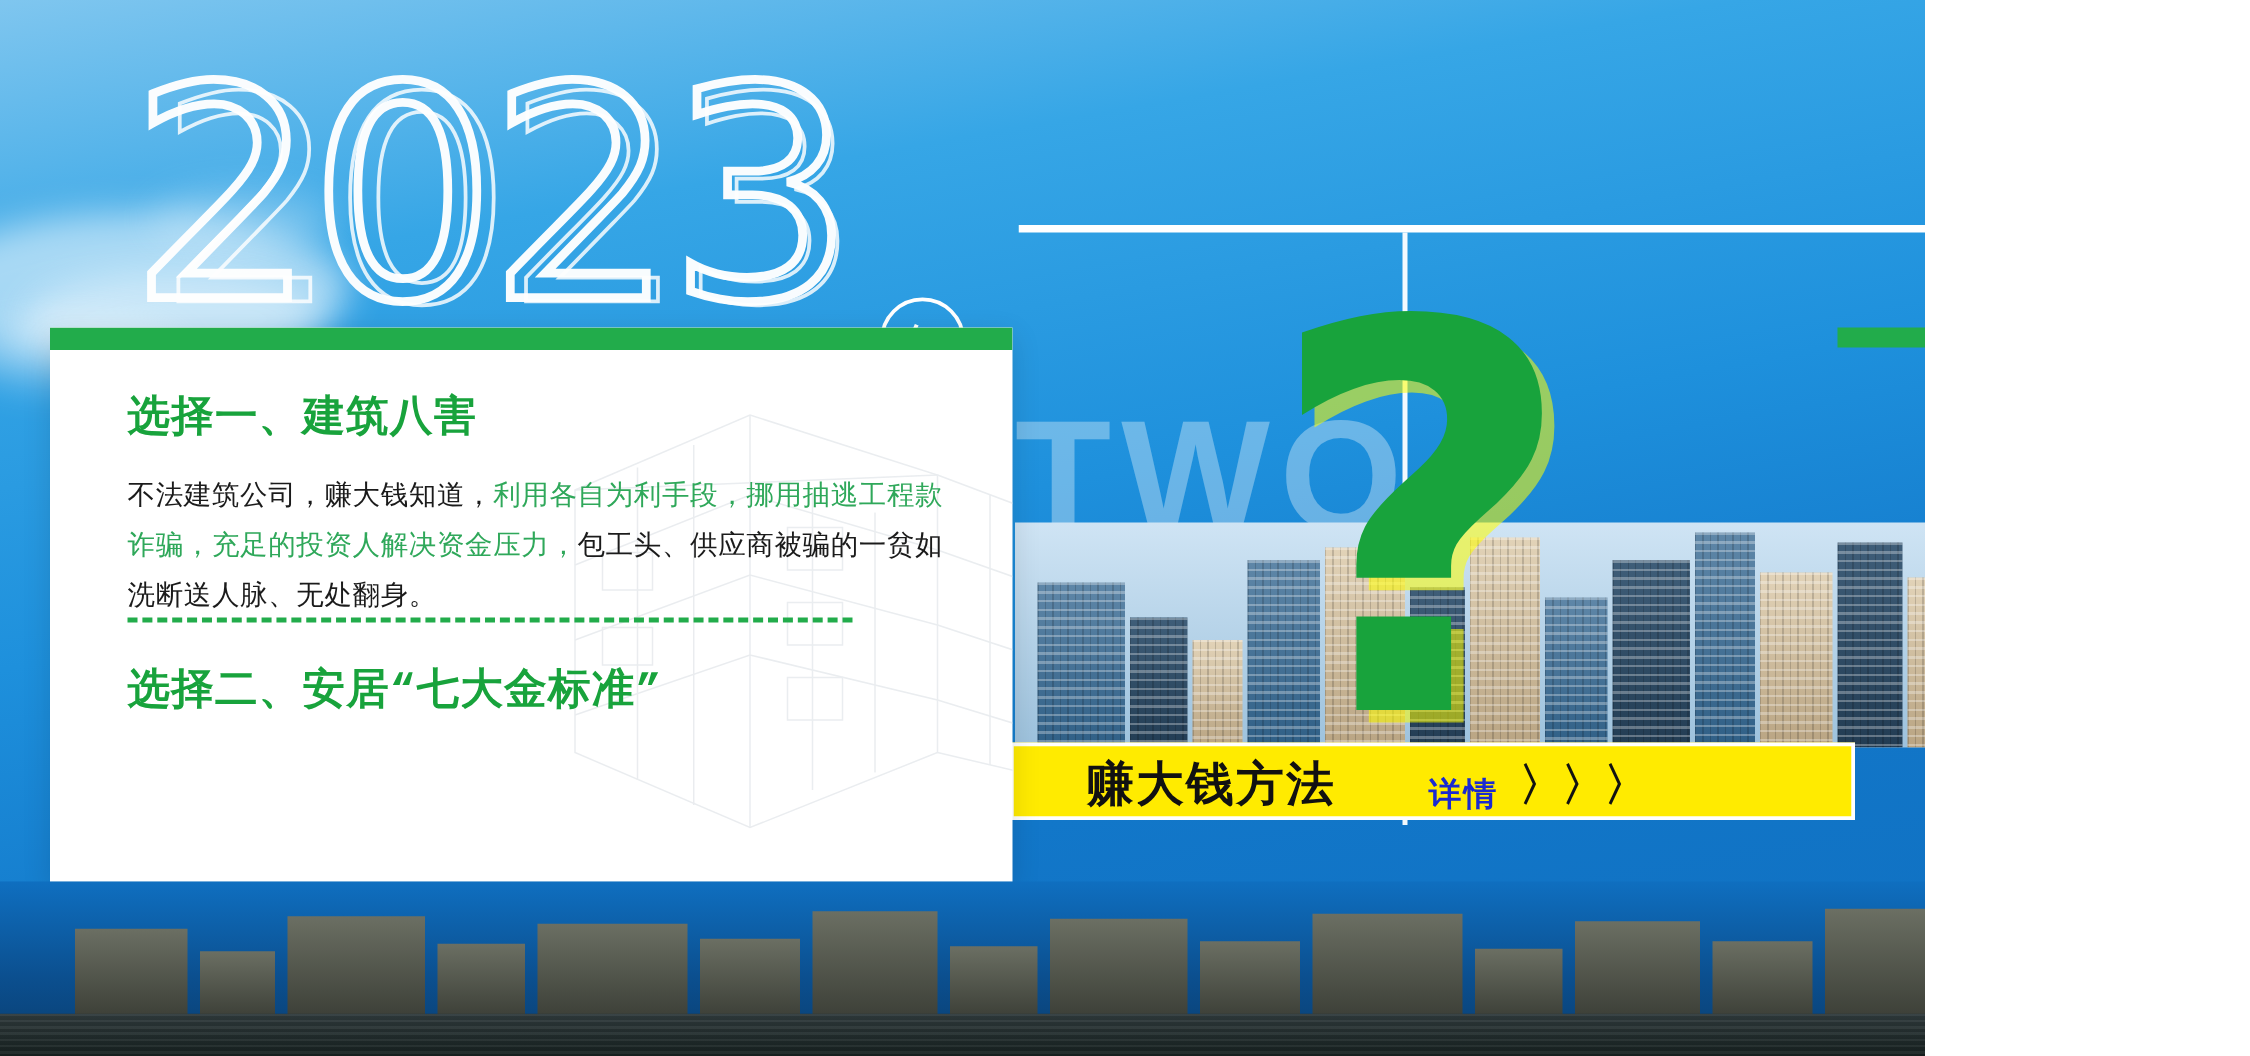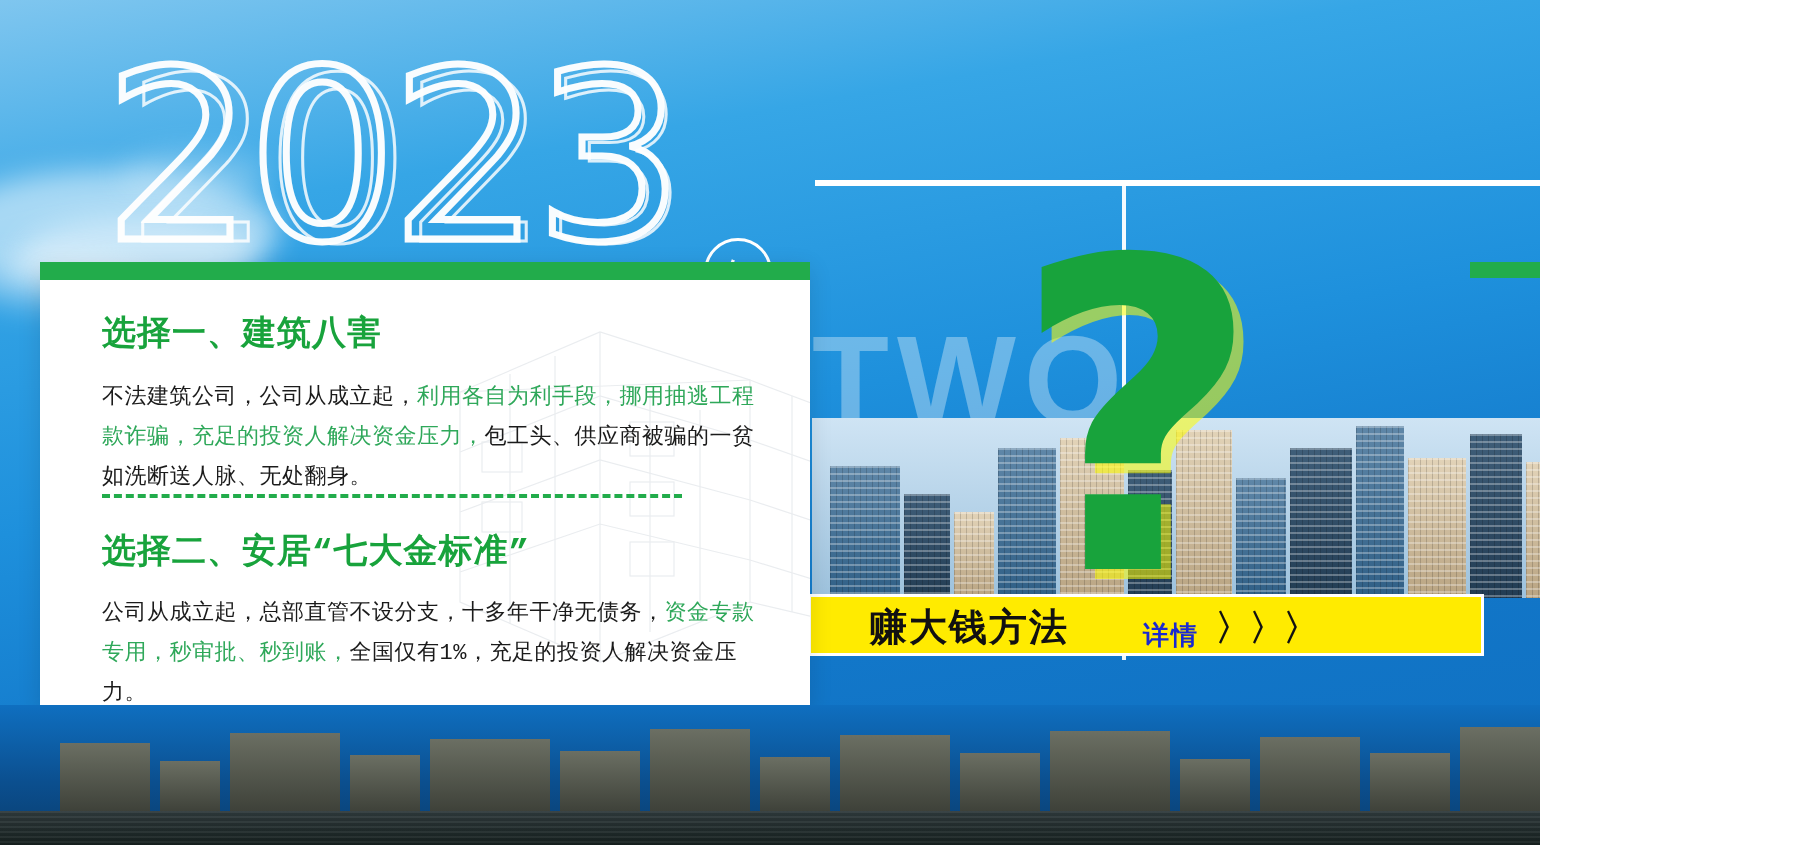--- a/index.html
+++ b/index.html
@@ -230,31 +230,28 @@
         <path d="M330 168 L415 198"></path>
         <path d="M330 228 L415 256"></path>
         <path d="M330 288 L415 314"></path>
         <path d="M372 124 L372 340"></path>
       </g>
     </svg>
 
     <div class="card-inner">
       <h2 class="sec-title">选择一、建筑八害</h2>
       <p class="sec-body">
-        <span>不法建筑公司，公司从成立起，</span><span class="hl">利用各自为利手段，挪用抽逃工程款</span><span class="hl">诈骗，充足的投资人解决资金压力，</span><span>包工头、供应商被骗的一贫如洗</span><span>断送人脉、无处翻身。</span>
+        <span>不法建筑公司，赚大钱知道，</span><span class="hl">利用各自为利手段，挪用抽逃工程款</span><span class="hl">诈骗，充足的投资人解决资金压力，</span><span>包工头、供应商被骗的一贫如洗</span><span>断送人脉、无处翻身。</span>
       </p>
     </div>
 
     <div class="divider"></div>
 
     <div class="sec2">
       <h2 class="sec-title">选择二、安居“七大金标准”</h2>
-      <p class="sec-body">
-        <span>公司从成立起，总部直管不设分支，十多年干净无债务，</span><span class="hl">资金专款专</span><span class="hl">用，秒审批、秒到账，</span><span>全国仅有1%，充足的投资人解决资金压力。</span>
-      </p>
     </div>
   </div>
 
   <div class="plinth"></div>
 
   <div class="bottom-strip">
     <div class="sky2"></div>
     <div class="strip-bldg" style="left:60px;width:90px;height:70px;"></div>
     <div class="strip-bldg" style="left:160px;width:60px;height:52px;"></div>
     <div class="strip-bldg" style="left:230px;width:110px;height:80px;"></div>

